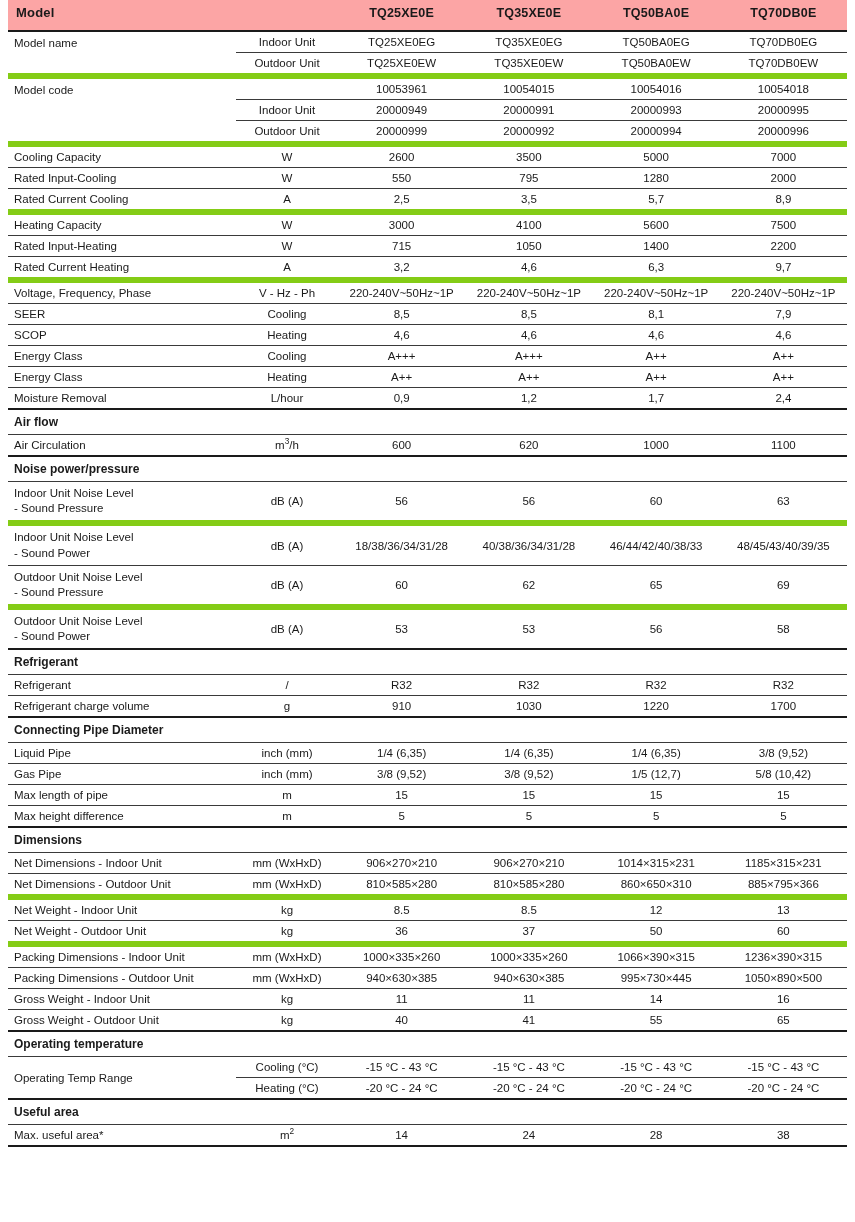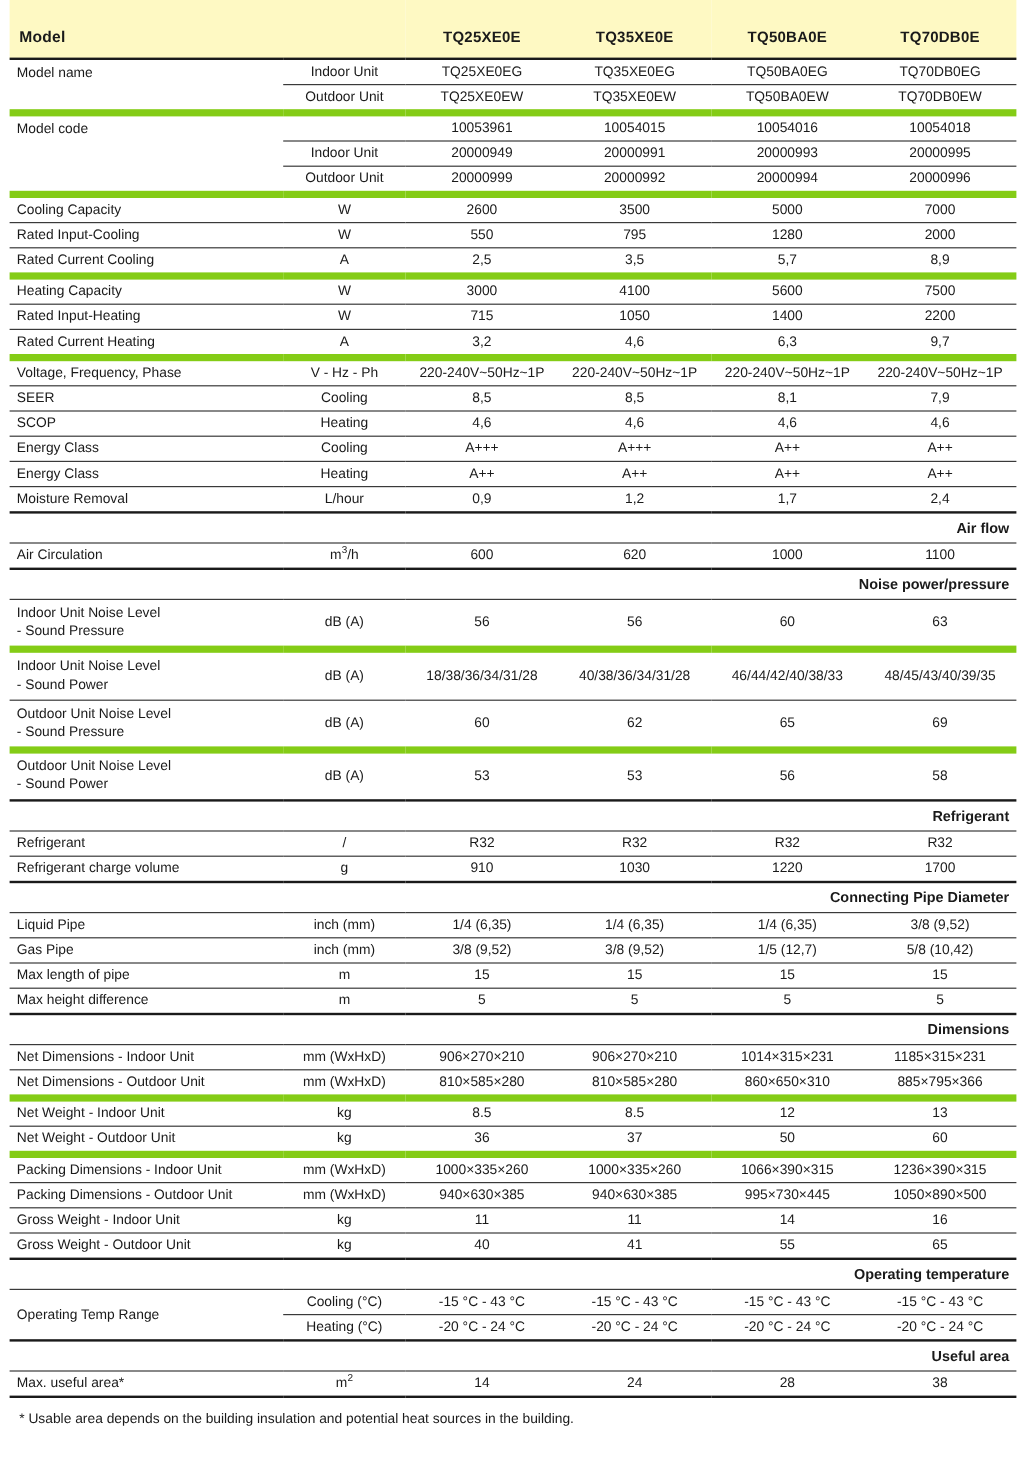--- a/index.html
+++ b/index.html
@@ -28,25 +28,25 @@
     font-size: 11.5px;
   }
 
   
   col.c-label  { width: 228px; }
   col.c-unit   { width: 102px; }
   col.c-data   { width: 127.25px; }
 
   
   thead th {
-    background: #fef9c3;
+    background: #fca5a5;
     font-weight: bold;
     font-size: 12.5px;
     letter-spacing: .2px;
-    padding: 23px 8px 10px 8px;
+    padding: 5px 8px 10px 8px;
     text-align: center;
     vertical-align: middle;
     border: 0;
   }
   thead th.h-model {
     text-align: left;
     font-size: 13px;
   }
   thead tr {
     border-bottom: 2px solid #1a1a1a;
@@ -72,21 +72,21 @@
   
   td.nb { border-bottom: 0; }
 
   
   tr.grouptop > td { border-top: 6px solid #84cc16; }
 
   
   td.section {
     font-weight: bold;
     font-size: 12px;
-    text-align: right;
+    text-align: left;
     padding: 5px 6px 5px 6px;
     border-top: 2px solid #1a1a1a;
     border-bottom: 1px solid #3a3a3a;
   }
 
   
   .stack {
     line-height: 1.32;
   }
 
@@ -476,14 +476,13 @@
       <td class="unit"><span>m</span><sup>2</sup></td>
       <td class="val">14</td>
       <td class="val">24</td>
       <td class="val">28</td>
       <td class="val">38</td>
     </tr>
 
   </tbody>
 </table>
 
-<div class="footnote">* Usable area depends on the building insulation and potential heat sources in the building.</div>
 </div>
 
 </body></html>

